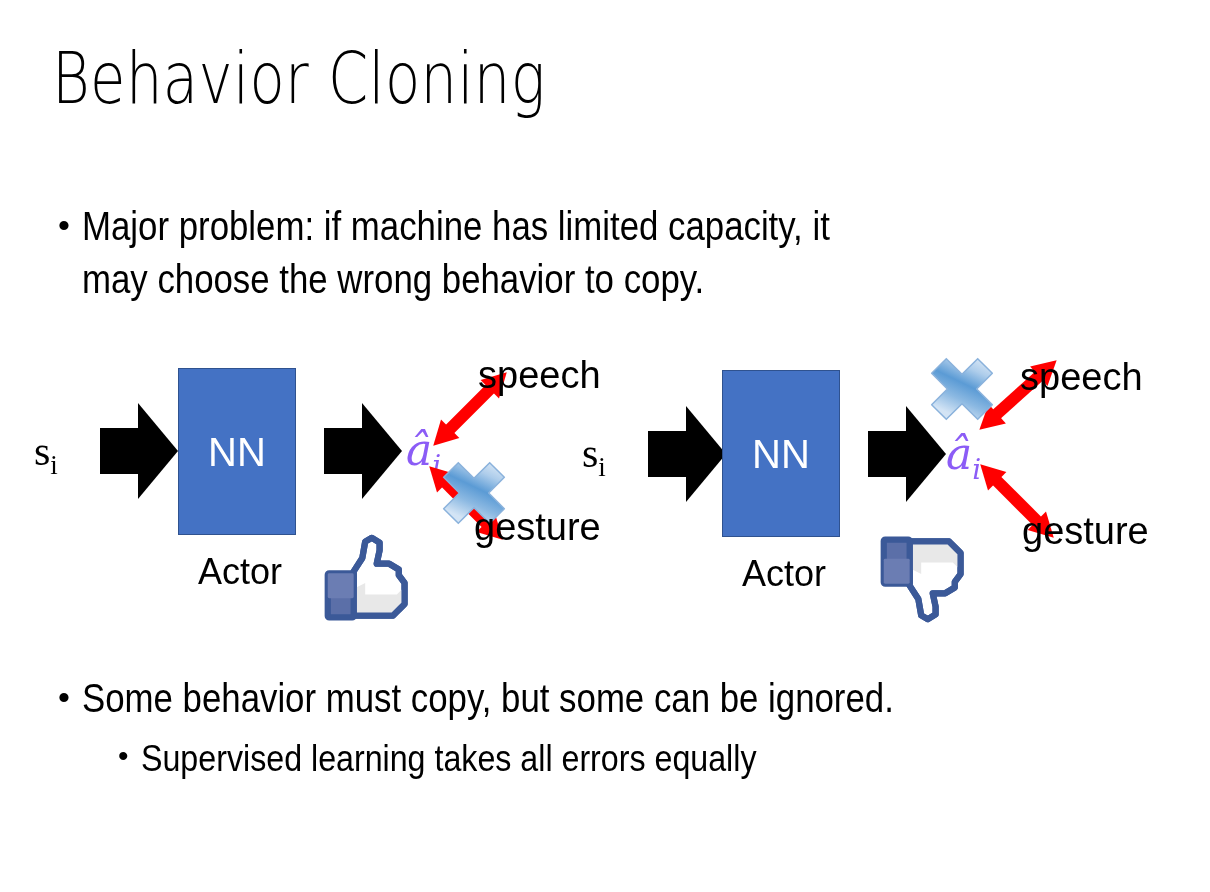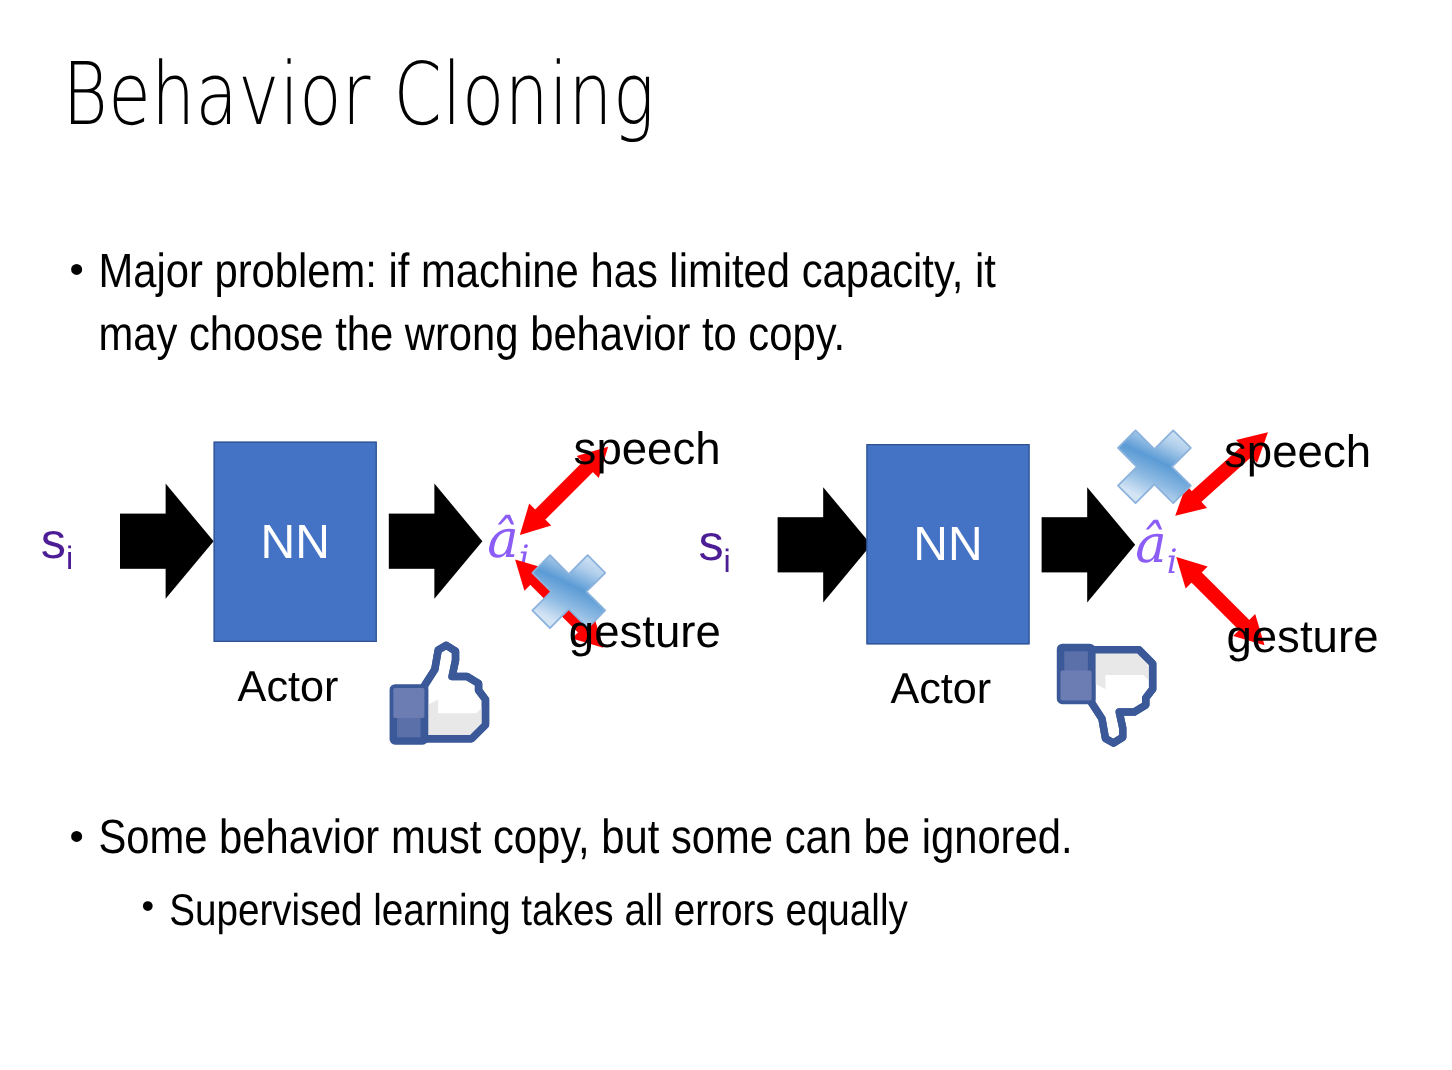--- a/index.html
+++ b/index.html
@@ -71,23 +71,23 @@
     position: absolute;
     top: 340px;
     width: 580px;
     height: 300px;
   }
   #diagram-left  { left: 22px; }
   #diagram-right { left: 570px; }
 
   .state-label {
     position: absolute;
-    font-family: Liberation Sans, sans-serif;
+    font-family: Liberation Serif, serif;
     font-size: 42px;
-    color: #4c1d95;
+    color: #000000;
     line-height: 1;
   }
   .state-label .sub {
     font-size: 27px;
     vertical-align: sub;
     line-height: 1;
   }
 
   
   .block-arrow {
@@ -110,21 +110,21 @@
     width: 0;
     height: 0;
     border-top: 48px solid transparent;
     border-bottom: 48px solid transparent;
     border-left: 40px solid #000000;
   }
 
   
   .nn-box {
     position: absolute;
-    width: 136px;
+    width: 118px;
     height: 167px;
     background: #4472C4;
     border: 1px solid #2F528F;
     box-sizing: border-box;
     display: flex;
     align-items: center;
     justify-content: center;
   }
   .nn-box .nn-label {
     color: #ffffff;

